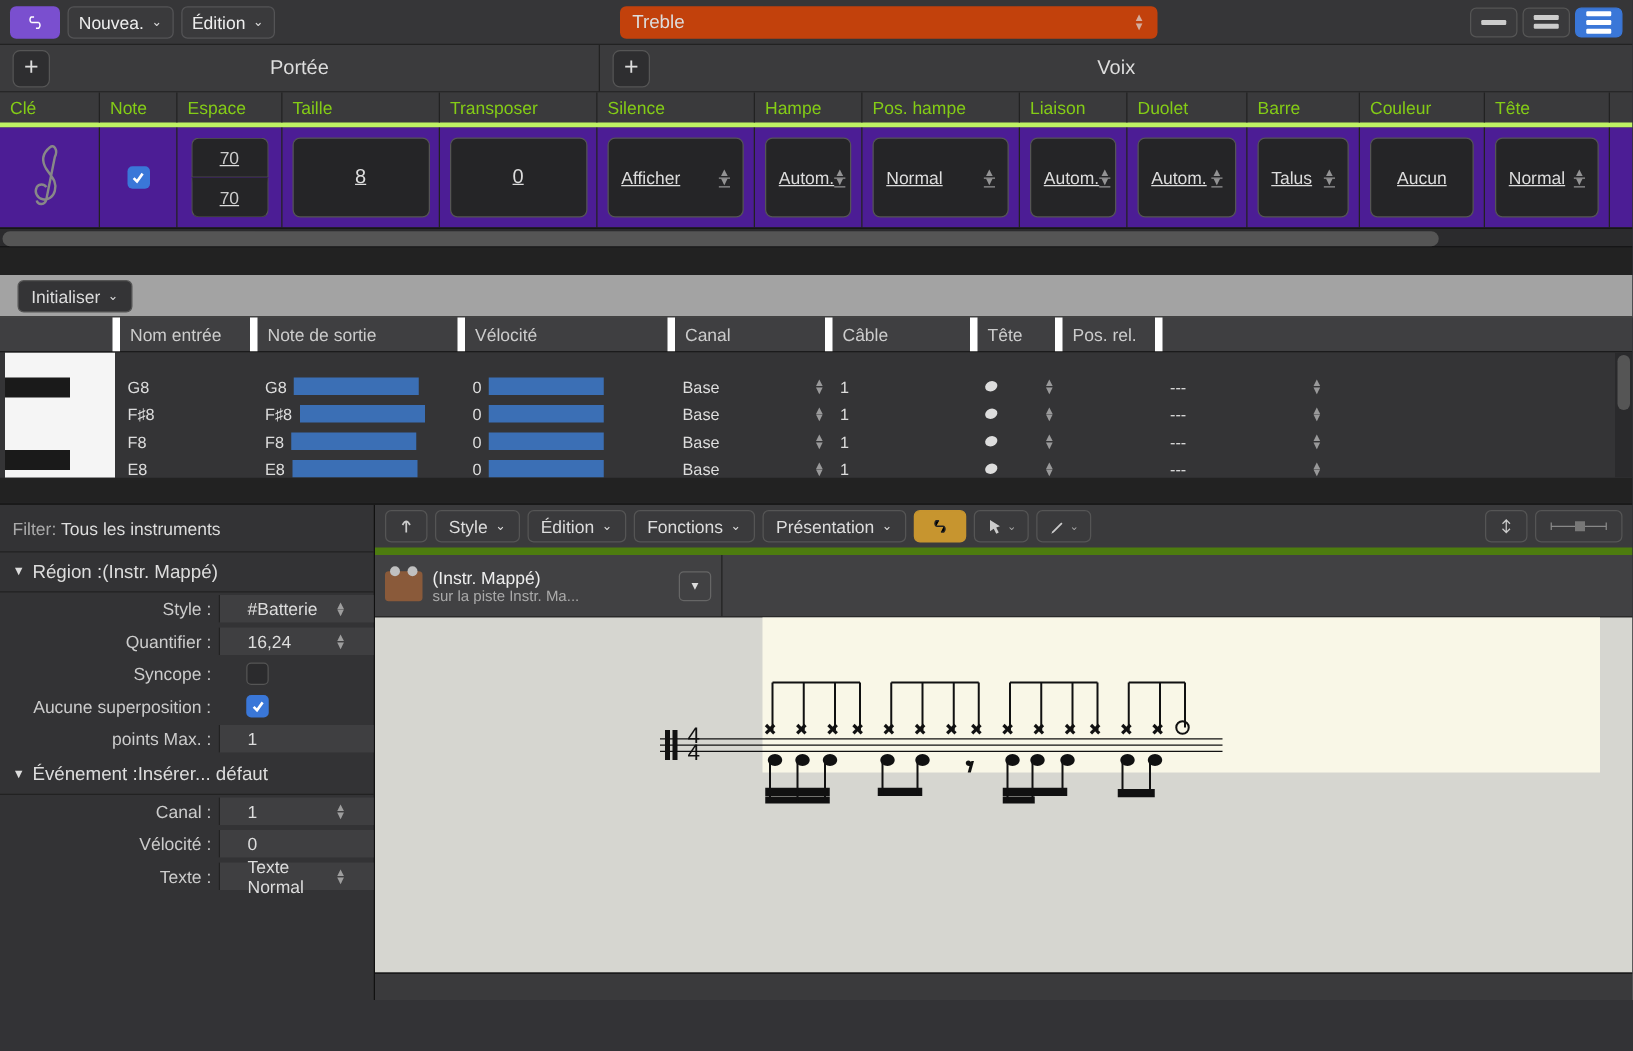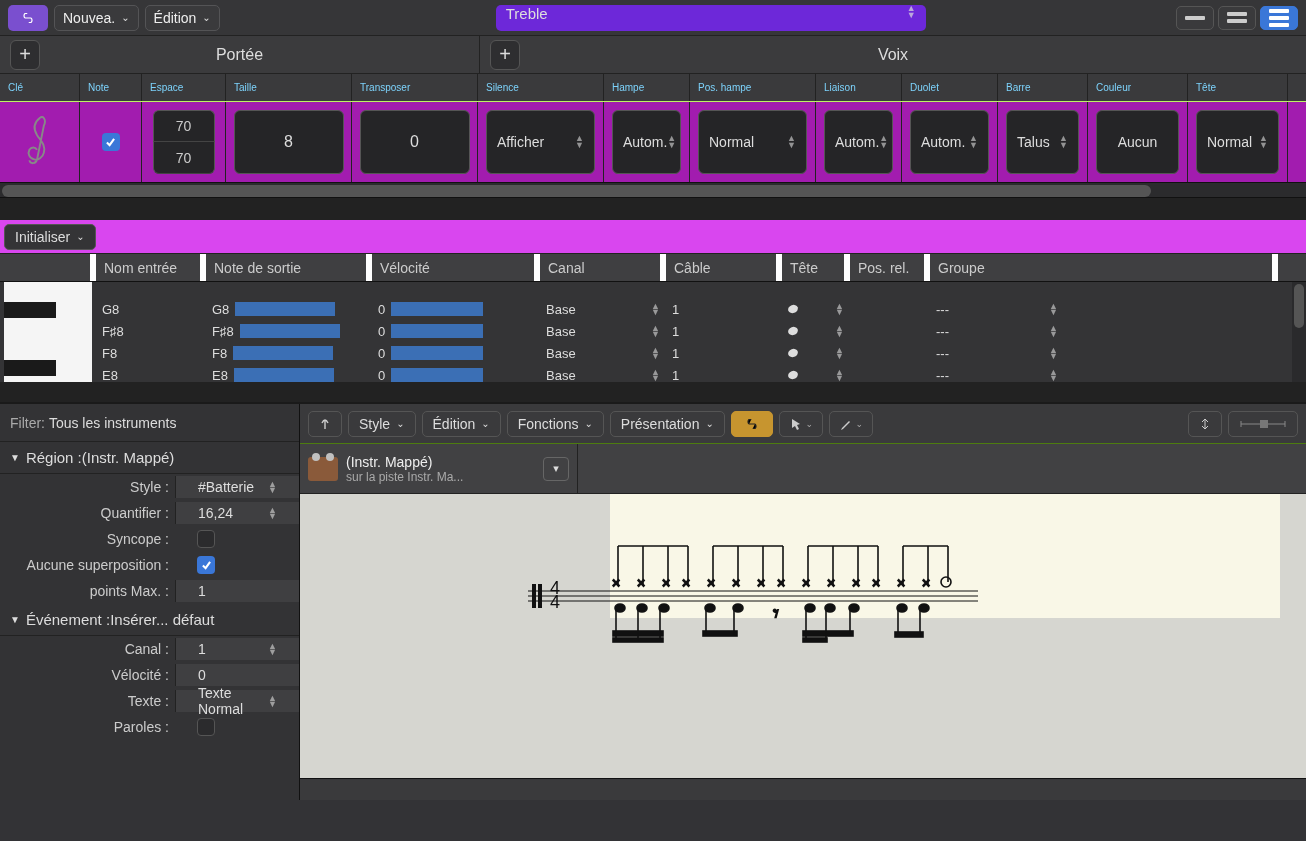--- a/index.html
+++ b/index.html
@@ -2,54 +2,54 @@
 <html><head>
 <meta charset="utf-8">
 <style>
   * { box-sizing: border-box; margin: 0; padding: 0; font-family: -apple-system, "Helvetica Neue", Arial, sans-serif; }
   body { width: 1306px; height: 841px; background: #333336; color: #ddd; font-size: 13px; overflow: hidden; }
   .top-bar { display: flex; align-items: center; height: 36px; background: #363638; border-bottom: 1px solid #222; padding: 16px 8px; gap: 6px; }
   .link-btn { width: 40px; height: 26px; border-radius: 5px; background: #7a4fcf; display: flex; align-items: center; justify-content: center; }
   .link-btn svg { width: 18px; height: 12px; stroke: #fff; fill: none; }
   .drop { height: 26px; background: #3a3a3c; border: 1px solid #545456; border-radius: 5px; display: flex; align-items: center; padding: 0 8px; color: #eee; font-size: 14px; cursor: pointer; }
   .drop .chev { margin-left: 6px; font-size: 10px; opacity: .9; }
-  .big-select { flex: 0 0 430px; height: 26px; margin-left: 270px; background: #6d28d9; border-radius: 5px; display: flex; align-items: flex-start; padding: 0 10px; font-size: 15px; justify-content: space-between; gap: 26px; }
+  .big-select { flex: 0 0 430px; height: 26px; margin-left: 270px; background: #c2410c; border-radius: 5px; display: flex; align-items: center; padding: 0 10px; font-size: 15px; justify-content: space-between; gap: 26px; }
   .updn { font-size: 9px; line-height: 7px; opacity:.7; display:flex; flex-direction:column; align-items:center; }
   .view-toggles { margin-left: auto; display: flex; gap: 4px; }
   .vt { width: 38px; height: 24px; border-radius: 5px; background: #3a3a3c; border:1px solid #555; display:flex; align-items:center; justify-content:center; }
   .vt.active { background: #3a77d8; border-color:#3a77d8; }
   .vt .bar { width: 20px; height: 4px; background: #ccc; border-radius: 1px; }
   .vt .bars2 { display:flex; flex-direction:column; gap:3px; }
   .section-bar { display: flex; height: 38px; background: #3b3b3d; border-bottom: 1px solid #222; }
   .half { flex: 1; display: flex; align-items: center; padding: 0 10px; position: relative; }
   .half + .half { border-left: 1px solid #222; }
   .add-btn { width: 30px; height: 30px; border-radius: 6px; background: #2e2e30; border:1px solid #555; display:flex; align-items:center; justify-content:center; color:#ddd; font-size:20px; font-weight:300; cursor:pointer; }
   .half-title { position:absolute; left:50%; transform:translateX(-50%); font-size:16px; color:#ddd; }
-  .hdr-row { display:flex; height:28px; background:#3a3a3c; border-bottom:1px solid #bef264; font-size:10px; color:#7dd3fc; }
+  .hdr-row { display:flex; height:28px; background:#3a3a3c; border-bottom:4px solid #bef264; font-size:14px; color:#84cc16; }
   .hdr-row > div { padding: 4px 8px; border-right:1px solid #222; display:flex; align-items:center; }
-  .val-row { display:flex; height:80px; background:#a21caf; }
+  .val-row { display:flex; height:80px; background:#4c1d95;text-decoration:underline; }
   .val-row > div { border-right:1px solid #222; padding:6px; display:flex; align-items:center; justify-content:center; }
   .clef-cell { width:80px; }
   .clef-cell svg { width:40px; height:58px; }
   .note-cell { width:62px; }
   .chk { width:18px; height:18px; border-radius:4px; background:#3a77d8; display:flex; align-items:center; justify-content:center; }
   .chk.off { background:#2b2b2d; border:1px solid #555; }
   .chk svg { width:11px; height:9px; stroke:#fff; fill:none; stroke-width:2.3; }
   .esp-cell { width:84px; flex-direction:column; gap:0; }
   .esp-cell .cap { width:62px; height:32px; background:#252527; border-radius:6px 6px 0 0; border:1px solid #555; border-bottom-color:#444; display:flex; align-items:center; justify-content:center; font-size:14px; color:#ccc; }
   .esp-cell .cap2 { border-radius:0 0 6px 6px; border-top:none; }
   .big-num { width:110px; background:#252527; border-radius:6px; border:1px solid #555; height:64px; display:flex; align-items:center; justify-content:center; font-size:16px; margin:auto; }
   .vopt { height:64px; background:#252527; border:1px solid #555; border-radius:6px; display:flex; align-items:center; justify-content:space-between; padding:0 10px; font-size:14px; margin:auto; width:calc(100% - 4px); }
   .vopt .chev-ud { font-size:9px; line-height:7px; opacity:.6; display:flex; flex-direction:column; }
   .w-cle{width:80px} .w-note{width:62px} .w-esp{width:84px} .w-tai{width:126px} .w-trn{width:126px}
   .w-sil{width:126px} .w-hmp{width:86px} .w-pos{width:126px} .w-lia{width:86px} .w-duo{width:96px} .w-bar{width:90px} .w-cou{width:100px} .w-tet{width:100px}
   .hscroll { height:16px; background:#2b2b2d; border-top:1px solid #111; border-bottom:1px solid #111; position:relative; }
   .hscroll .thumb { position:absolute; left:2px; top:2px; height:12px; width:88%; background:#555; border-radius:6px; }
   .mid-gap { height:22px; background:#222; }
-  .init-bar { height:34px; background:#d946ef; border-bottom:1px solid #222; display:flex; align-items:center; padding:0 4px; }
+  .init-bar { height:34px; background:#a3a3a3; border-bottom:1px solid #222; display:flex; align-items:center; padding:0 14px; }
   .init-btn { height:26px; background:#343436; border:1px solid #555; border-radius:5px; display:flex; align-items:center; padding:0 10px; font-size:14px; cursor:pointer; }
   .tbl-head { display:flex; height:28px; background:#3f3f41; border-bottom:1px solid #111; font-size:14px; color:#ccc; }
   .tbl-head > div { padding:4px 8px; border-right:6px solid #ffffff; display:flex; align-items:center; }
   .tbl-body { position:relative; height:100px; overflow:hidden; background:#343436; }
   .tbl-row { display:flex; height:22px; font-size:13px; color:#ddd; }
   .tbl-row > div { padding:0 6px; display:flex; align-items:center; }
   .pian-col { width:96px; position:relative; }
   .piano { position:absolute; left:4px; top:0; width:88px; height:110px; background:#f5f5f5; }
   .piano .blk { position:absolute; left:0; height:16px; width:52px; background:#1a1a1a; }
   .c-in{width:110px} .c-out{width:166px} .c-vel{width:168px} .c-can{width:126px} .c-cab{width:116px} .c-tete{width:68px} .c-pos{width:80px} .c-grp{width:348px}
@@ -64,21 +64,21 @@
   .filter { height:38px; display:flex; align-items:center; padding:0 10px; border-bottom:1px solid #222; }
   .filter .fl { color:#aaa; }
   .sect-h { height:32px; display:flex; align-items:center; padding:0 10px; border-bottom:1px solid #222; font-size:15px; }
   .sect-h .tri { margin-right:6px; font-size:10px; }
   .prop { display:flex; height:26px; align-items:center; }
   .prop .lbl { width:175px; text-align:right; padding-right:6px; color:#ccc; }
   .prop .val { flex:1; background:#3f3f41; height:22px; display:flex; align-items:center; padding:0 22px; border-left:1px solid #222; justify-content:space-between; }
   .prop .val.noinp { background:transparent; border:none; }
   .prop .chv { font-size:9px; opacity:.6; display:flex; flex-direction:column; line-height:6px; }
   .main { flex:1; display:flex; flex-direction:column; }
-  .m-toolbar { height:40px; background:#3a3a3c; border-bottom:1px solid #4d7c0f; display:flex; align-items:center; padding:0 8px; gap:6px; }
+  .m-toolbar { height:40px; background:#3a3a3c; border-bottom:6px solid #4d7c0f; display:flex; align-items:center; padding:0 8px; gap:6px; }
   .tb-drop { height:26px; background:#3a3a3c; border:1px solid #555; border-radius:5px; display:flex; align-items:center; padding:0 10px; font-size:14px; cursor:pointer; }
   .tb-ico { width:34px; height:26px; border:1px solid #555; border-radius:5px; display:flex; align-items:center; justify-content:center; }
   .link2 { background:#c7952f; border-color:#c7952f; width:42px; }
   .link2 svg { stroke:#222; }
   .m-trackhead { height:50px; background:#414143; border-bottom:1px solid #222; display:flex; }
   .m-th-left { width:278px; border-right:1px solid #222; display:flex; align-items:center; padding:0 8px; gap:8px; }
   .drum-ico { width:30px; height:24px; background:#8a5a3a; border-radius:3px; position:relative; }
   .drum-ico::before { content:''; position:absolute; left:4px; top:-4px; width:8px; height:8px; border-radius:50%; background:#c0c0c0; }
   .drum-ico::after { content:''; position:absolute; right:4px; top:-4px; width:8px; height:8px; border-radius:50%; background:#c0c0c0; }
   .m-th-txt { flex:1; }
@@ -276,21 +276,20 @@
 
 <div class="tbl-head">
   <div class="pian-col"></div>
   <div class="c-in">Nom entrée</div>
   <div class="c-out">Note de sortie</div>
   <div class="c-vel">Vélocité</div>
   <div class="c-can">Canal</div>
   <div class="c-cab">Câble</div>
   <div class="c-tete">Tête</div>
   <div class="c-pos">Pos. rel.</div>
-  <div class="c-grp">Groupe</div>
 </div>
 <div class="tbl-body">
   <div class="pian-col" style="position:absolute;left:0;top:0;height:100px">
     <div class="piano">
       <div class="blk" style="top:20px"></div>
       <div class="blk" style="top:78px"></div>
     </div>
   </div>
   <div style="position:absolute;left:96px;top:16px;right:14px">
     <div class="tbl-row">
@@ -520,26 +519,20 @@
         </div>
       </div>
     <div class="prop">
         <div class="lbl">Texte :</div>
         <div class="val">
           <span>Texte Normal</span>
           <span class="chv">
             <span>▲</span>
             <span>▼</span>
           </span>
-        </div>
-      </div>
-    <div class="prop">
-        <div class="lbl">Paroles :</div>
-        <div class="val noinp">
-          <div class="chk off"></div>
         </div>
       </div>
   </div>
   <div class="main">
     <div class="m-toolbar">
       <div class="tb-ico">
           <svg width="14" height="14" viewBox="0 0 14 14">
             <path d="M7 12V3M4 6c1-2 2-3 3-3s2 1 3 3" stroke="#ccc" fill="none" stroke-width="1.4"></path>
           </svg>
         </div>

